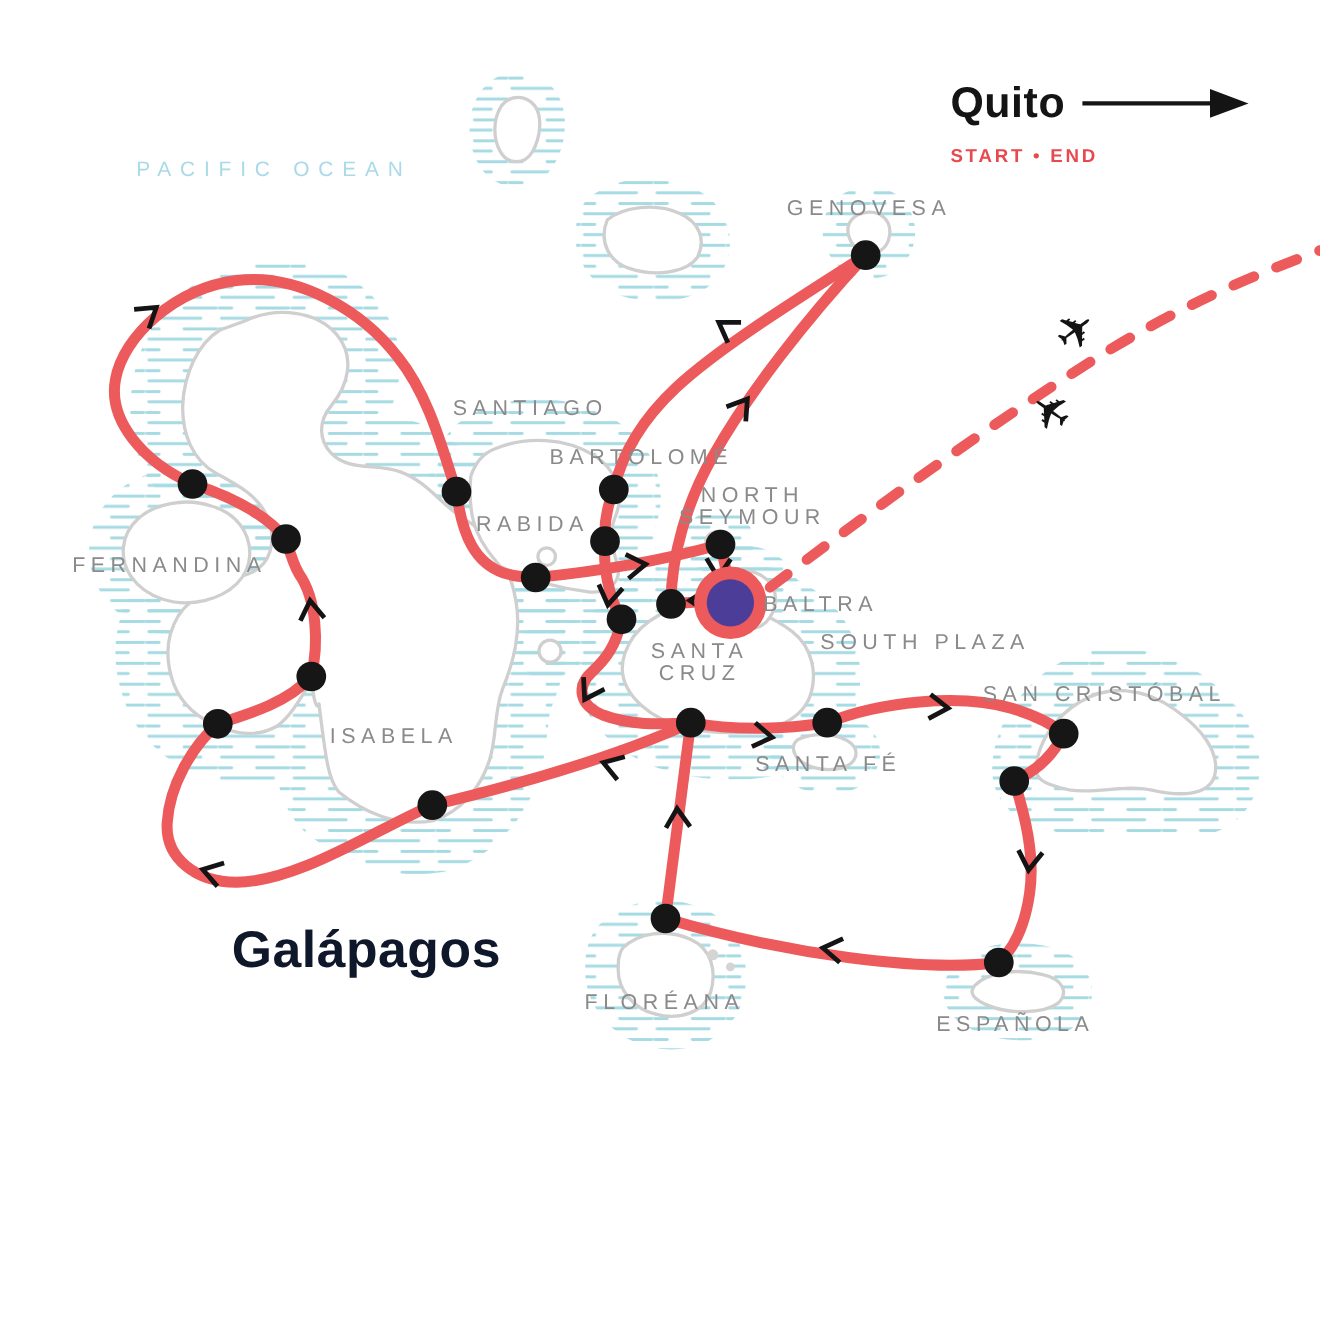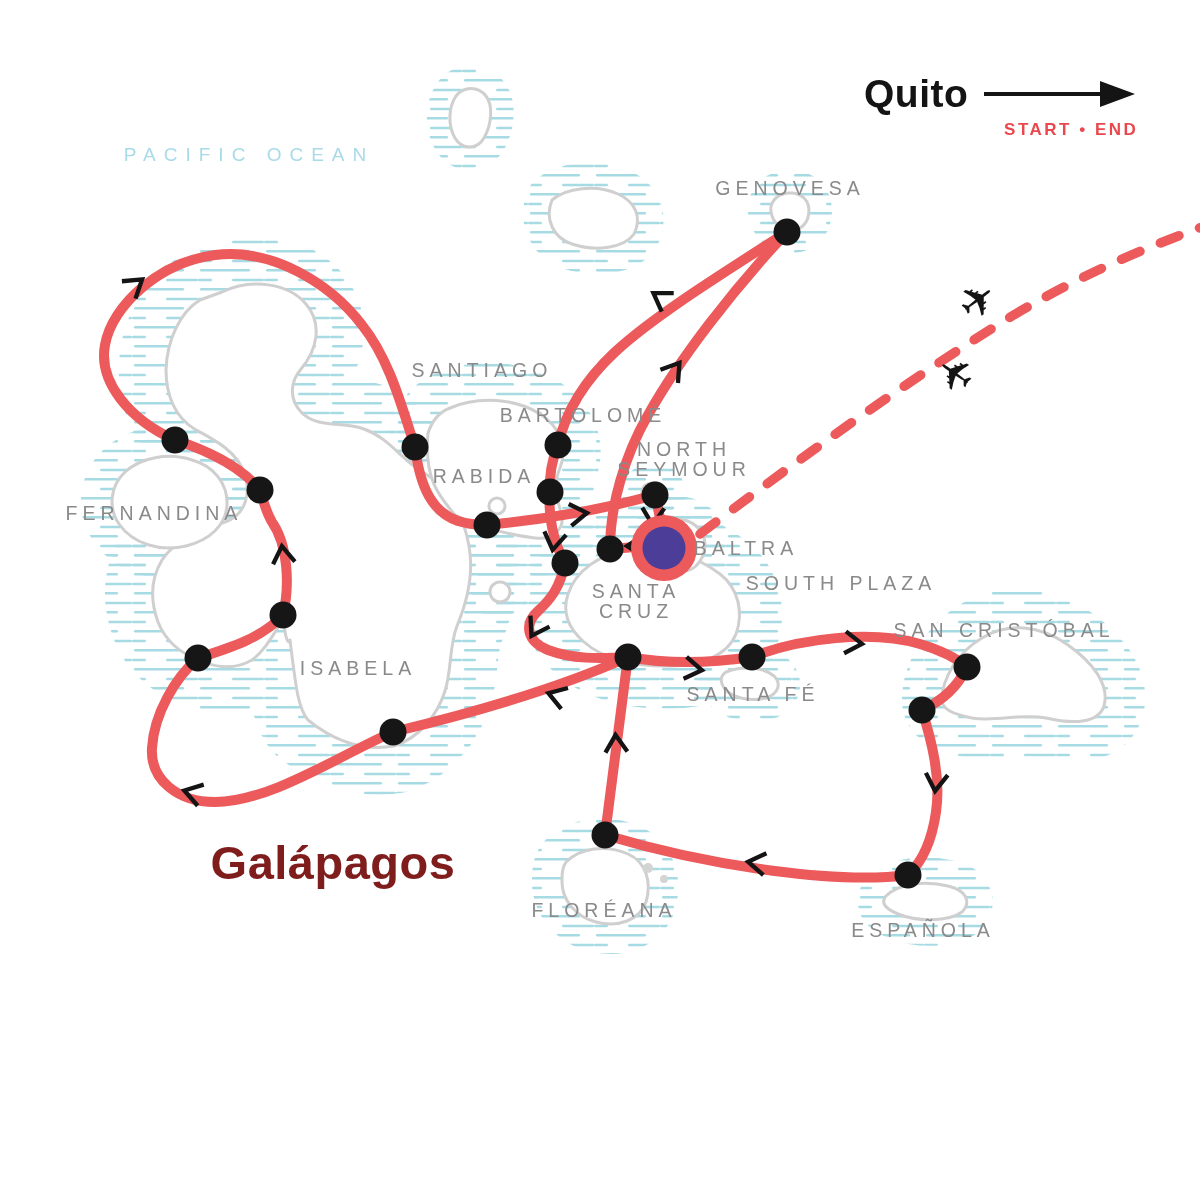--- a/index.html
+++ b/index.html
@@ -12,29 +12,29 @@
   .island{fill:#ffffff;stroke:#cfcfcf;stroke-width:3;stroke-linejoin:round;}
   .islet-solid{fill:#d4d4d4;}
   .route{fill:none;stroke:#EC5A5C;stroke-width:10;stroke-linecap:round;}
   .flight{fill:none;stroke:#EC5A5C;stroke-width:9.5;stroke-linecap:round;stroke-dasharray:20 22;}
   .arrow{fill:none;stroke:#141414;stroke-width:4.3;}
   .stop{fill:#161616;}
   .ilabel{fill:#8a8a8a;font-size:19.5px;letter-spacing:5px;text-anchor:middle;}
   .plane{font-size:44px;fill:#141414;text-anchor:middle;}
 
   
-  .overlay{position:absolute;text-align:right;}
+  .overlay{position:absolute;}
   #ocean-label{left:249px;top:144px;transform:translateX(-50%);color:#a9dae8;
                font-size:19px;letter-spacing:8px;white-space:nowrap;}
   #map-title{left:333px;top:838px;transform:translateX(-50%);text-align:center;
-             font-size:47px;font-weight:bold;line-height:50px;color:#7f1d1d;letter-spacing:.5px;}
+             font-size:47px;font-weight:bold;line-height:50px;color:#0f172a;letter-spacing:.5px;}
   #quito-block{left:864px;top:72px;}
   #quito-row{display:flex;align-items:center;gap:14px;}
   #quito-name{font-size:39px;font-weight:bold;color:#141414;letter-spacing:.5px;}
-  #start-end{margin-top:4px;font-size:17px;font-weight:bold;letter-spacing:2.5px;color:#E8484E;}
+  #start-end{margin-top:16px;font-size:17px;font-weight:bold;letter-spacing:2.5px;color:#E8484E;}
 </style>
 </head>
 <body>
 
 <div id="stage">
 
   <svg id="map-svg" width="1200" height="1200" viewBox="0 0 1200 1200">
     <defs>
       <pattern id="hatch" width="66" height="19" patternUnits="userSpaceOnUse">
         <rect x="2" y="3" width="50" height="2.6" rx="1.3" fill="#A6DBE3"></rect>

